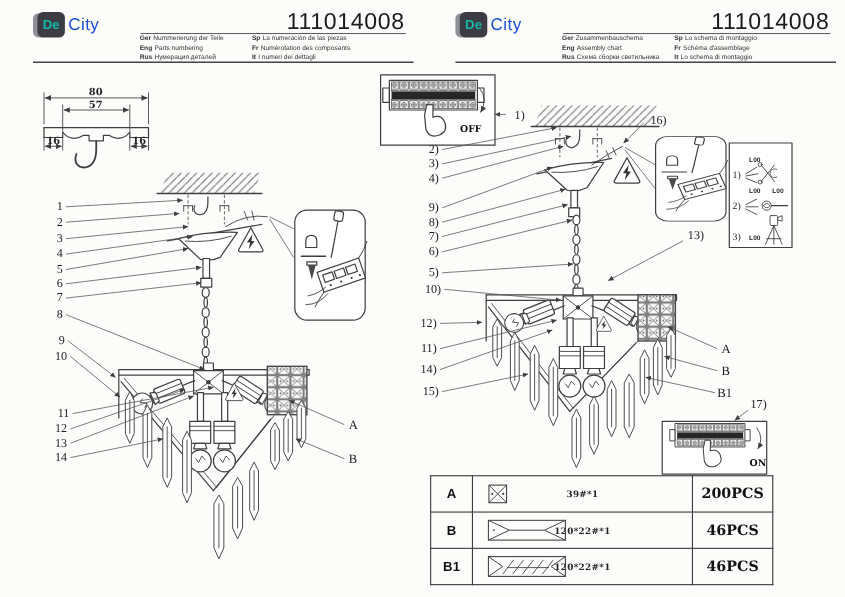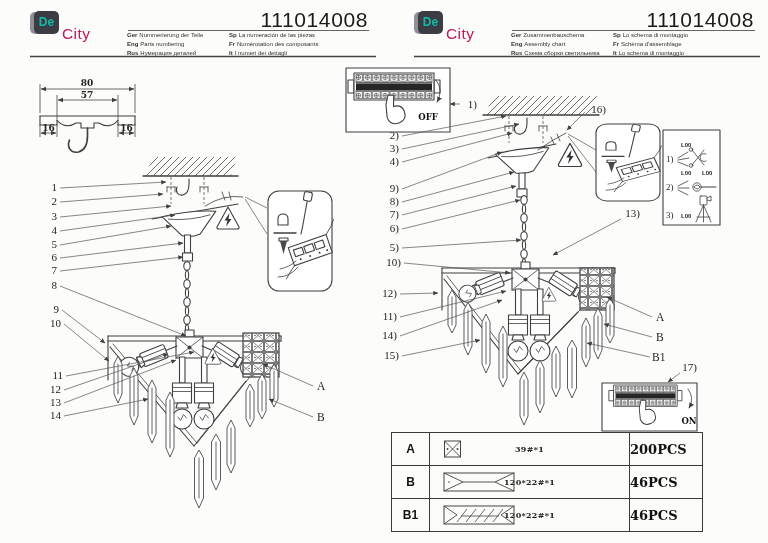--- a/index.html
+++ b/index.html
@@ -4,22 +4,22 @@
 <style>
   html,body{margin:0;padding:0;background:#fbfbf8;}
   #sheet{position:relative;width:768px;height:543px;background:#fcfcfa;overflow:hidden;
          font-family:"Liberation Sans",sans-serif;}
   
   .logo{position:absolute;height:26px;white-space:nowrap;}
   .lbr{display:inline-block;width:9px;height:22px;background:#8f8f97;border-radius:5px 0 0 5px;
        vertical-align:top;margin-right:-5px;margin-top:1px;}
   .lbox{display:inline-block;width:25px;height:23px;background:#3c3c45;color:#14b8a6;border-radius:5px;
         text-align:center;font:bold 12px/23px "Liberation Sans",sans-serif;position:relative;vertical-align:top;}
-  .lcity{display:inline-block;font:15.5px "Liberation Sans",sans-serif;color:#be185d;margin-left:3px;
-         line-height:24px;letter-spacing:0.4px;vertical-align:top;margin-top:11px;}
+  .lcity{display:inline-block;font:15.5px "Liberation Sans",sans-serif;color:#1d4ed8;margin-left:3px;
+         line-height:24px;letter-spacing:0.4px;vertical-align:top;}
   .model{position:absolute;text-align:right;font-size:21px;letter-spacing:0.6px;color:#1b1b1b;}
   .legend{position:absolute;font-size:6px;line-height:9px;color:#333;white-space:nowrap;}
   .legend b{font-weight:bold;margin-right:2px;}
   
   svg.art{position:absolute;left:0;top:0;}
   .ln{stroke:#3f3f3f;fill:none;stroke-width:1.1;stroke-linecap:round;stroke-linejoin:round;}
   .thin{stroke-width:0.8;}
   .thk{stroke-width:1.4;}
   .fillw{fill:#fff;}
   .ld{stroke:#555;stroke-width:0.7;fill:none;}
@@ -35,21 +35,21 @@
   .stn{font:9px "Liberation Serif",serif;fill:#1e1e1e;}
   
   #parts-table{position:absolute;left:391px;top:432px;width:311px;height:100px;
                border-collapse:collapse;table-layout:fixed;border:1.6px solid #333;}
   #parts-table td{border:1.4px solid #3a3a3a;padding:0;background:transparent;}
   #parts-table td.part{font:bold 12px "Liberation Sans",sans-serif;text-align:center;color:#111;}
   #parts-table td.speccell{position:relative;}
   #parts-table .iconwrap{position:absolute;left:13px;top:50%;transform:translateY(-50%);line-height:0;}
   #parts-table .spec{display:block;text-align:center;font:bold 8px "DejaVu Serif",serif;
                      letter-spacing:0.3px;color:#222;}
-  #parts-table td.qty{font:bold 13px "DejaVu Serif",serif;color:#111;}
+  #parts-table td.qty{font:bold 13px "DejaVu Serif",serif;text-align:center;color:#111;}
 </style>
 </head>
 <body>
 
 <div id="sheet">
 
   <div class="logo" style="left:30px;top:11px">
     <span class="lbr"></span><span class="lbox">De</span><span class="lcity">City</span>
   </div>
   <div class="logo" style="left:414px;top:11px">

